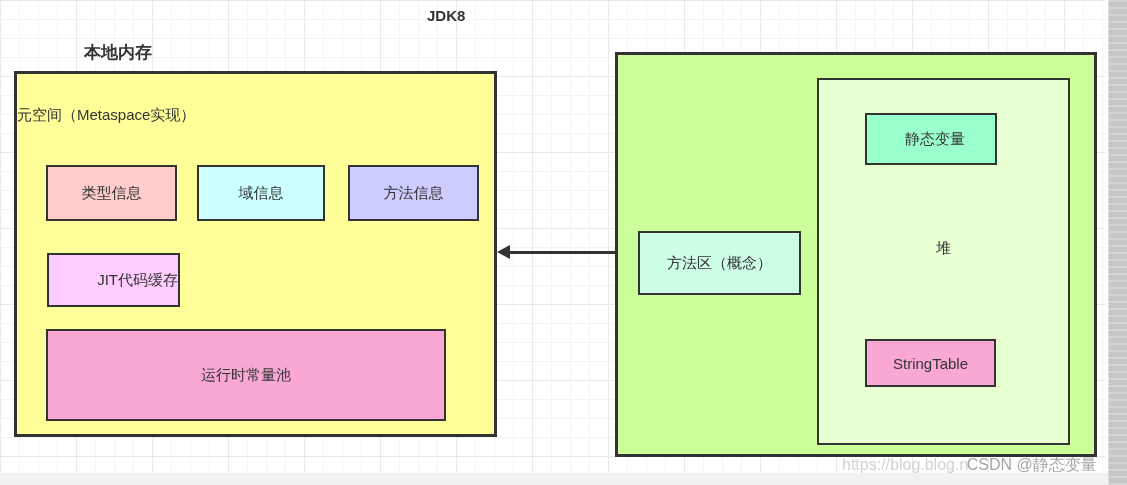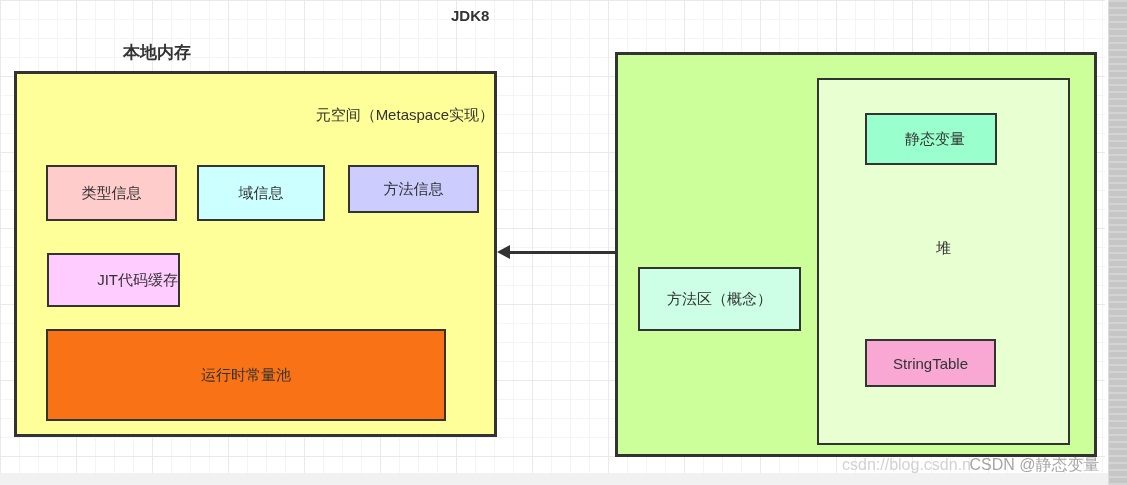--- a/index.html
+++ b/index.html
@@ -28,21 +28,21 @@
   }
   .lbl{position:absolute;font-size:15px;color:#333;white-space:nowrap;}
   .bold{font-weight:700;}
   .box{
     position:absolute;box-sizing:border-box;border:2.5px solid #333333;
     display:flex;align-items:center;justify-content:center;
     font-size:15px;color:#333;text-align:center;
   }
   .container-box{border-width:3px;display:block;}
   .metaspace-title{
-    position:absolute;left:0;top:32px;width:100%;text-align:right;
+    position:absolute;left:0;top:32px;width:100%;text-align:left;
     font-size:15px;color:#333;
   }
   .heap-text{
     position:absolute;left:0;top:158px;width:100%;text-align:center;
     font-size:15px;line-height:19px;color:#333;
   }
   .arrow-line{
     position:absolute;left:508px;top:251px;width:108px;height:2.5px;background:#333333;
   }
   .arrow-head{
@@ -54,55 +54,55 @@
     position:absolute;left:842px;top:455px;font-size:16px;white-space:nowrap;z-index:5;
   }
   .watermark .wm-url{color:rgba(205,205,205,0.9);}
   .watermark .wm-credit{color:rgba(140,140,140,0.78);margin-left:-6px;}
 </style>
 </head>
 <body>
 
 <div class="canvas">
 
-  <div class="lbl bold" style="left:427px;top:7px;margin-left:24px;">JDK8</div>
+  <div class="lbl bold" style="left:427px;top:7px;">JDK8</div>
 
-  <div class="lbl bold" style="left:84px;top:41px;font-size:17px;margin-left:39px;">本地内存</div>
+  <div class="lbl bold" style="left:84px;top:41px;font-size:17px;">本地内存</div>
 
   <div class="box container-box" style="left: 14px; top: 71px; width: 483px; height: 366px; background-color: rgb(255, 255, 153);">
 
     <div class="metaspace-title">元空间（Metaspace实现）</div>
 
     <div class="box" style="left: 180px; top: 91px; width: 128px; height: 56px; background-color: rgb(204, 255, 255);">
       <span>域信息</span>
     </div>
 
     <div class="box" style="left: 29px; top: 91px; width: 131px; height: 56px; background-color: rgb(255, 204, 204);">
       <span>类型信息</span>
     </div>
 
-    <div class="box" style="left: 331px; top: 91px; width: 131px; height: 48px; background-color: rgb(204, 204, 255);">
+    <div class="box" style="left: 331px; top: 91px; width: 131px; height: 56px; background-color: rgb(204, 204, 255);">
       <span>方法信息</span>
     </div>
 
     <div class="box" style="left: 30px; top: 179px; width: 133px; height: 54px; background-color: rgb(255, 204, 255); justify-content: flex-end;">
       <span>JIT代码缓存</span>
     </div>
 
-    <div class="box" style="left: 29px; top: 255px; width: 400px; height: 92px; background-color: #f97316;">
+    <div class="box" style="left: 29px; top: 255px; width: 400px; height: 92px; background-color: #f9a8d4;">
       <span>运行时常量池</span>
     </div>
   </div>
 
   <div class="arrow-line"></div>
   <div class="arrow-head"></div>
 
   <div class="box container-box" style="left: 615px; top: 52px; width: 482px; height: 405px; background-color: rgb(204, 255, 153);">
 
-    <div class="box" style="left: 20px; top: 176px; width: 163px; height: 64px; background-color: rgb(204, 255, 230); margin-top: 36px;">
+    <div class="box" style="left: 20px; top: 176px; width: 163px; height: 64px; background-color: rgb(204, 255, 230);">
       <span>方法区（概念）</span>
     </div>
 
     <div class="box container-box" style="left: 199px; top: 23px; width: 253px; height: 367px; border-width: 2.5px; background-color: rgb(232, 255, 210);">
 
       <div class="box" style="left: 46px; top: 33px; width: 132px; height: 52px; background-color: rgb(153, 255, 204); padding-left: 8px;">
         <span>静态变量</span>
       </div>
 
       <div class="heap-text">
@@ -113,15 +113,15 @@
         <span>StringTable</span>
       </div>
     </div>
   </div>
 </div>
 
 <div class="bottom-strip"></div>
 <div class="scrollbar"></div>
 
 <div class="watermark">
-  <span class="wm-url">csdn://blog.csdn.n</span>
+  <span class="wm-url">https://blog.blog.n</span>
   <span class="wm-credit">CSDN @静态变量</span>
 </div>
 
 </body></html>

